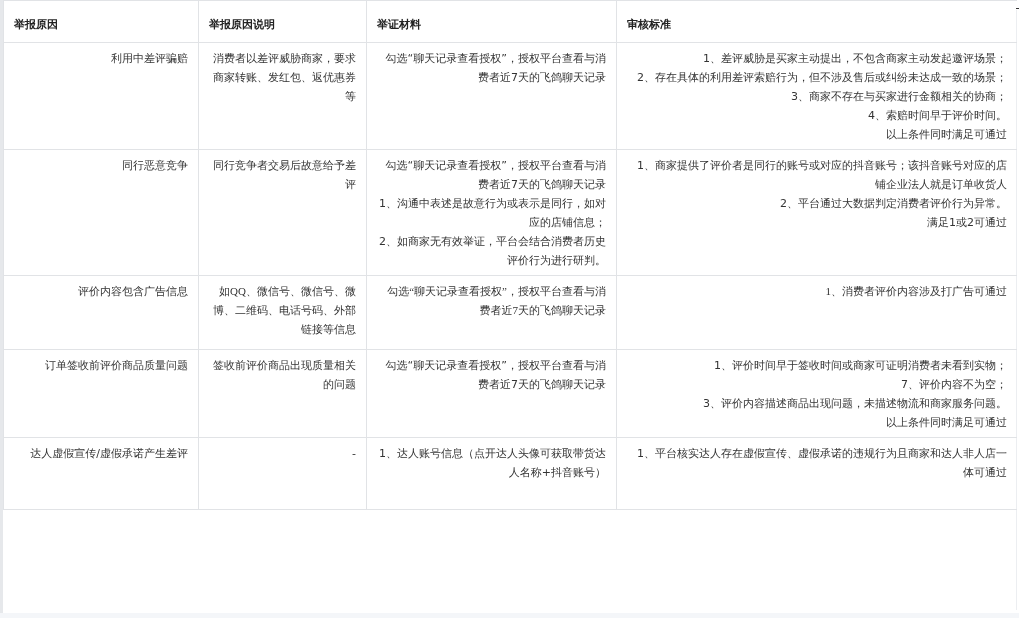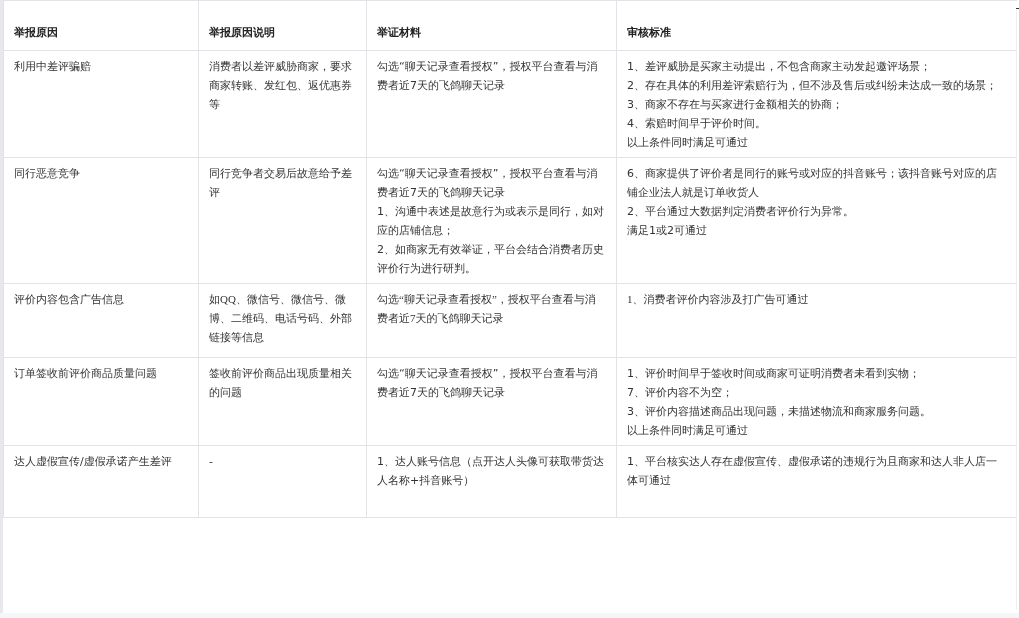--- a/index.html
+++ b/index.html
@@ -7,22 +7,22 @@
          font-family:"DejaVu Sans", "Liberation Sans", sans-serif; }
   .wrap { position:absolute; left:3px; top:0; width:1014px; height:613px; overflow:hidden; }
   .leftbar { position:absolute; left:0; top:0; width:3px; height:613px; background:#e6e8eb; }
   .rightmark { position:absolute; left:1016px; top:8px; width:3px; height:1px; background:#333; }
   .rightbar { position:absolute; left:1016px; top:10px; width:1px; height:600px; background:#eceef1; }
   .bottomstrip { position:absolute; left:0; top:613px; width:1019px; height:5px; background:#f4f6f9; }
   table { border-collapse:collapse; table-layout:fixed; width:1014px; }
   col.c1 { width:195px; } col.c2 { width:168px; } col.c3 { width:250px; } col.c4 { width:401px; }
   th, td { border:1px solid #e1e3e6; vertical-align:top; text-align:left;
            font-size:11px; line-height:19px; color:#333; padding:5px 10px 5px 10px; word-break:break-all; }
-  th { font-weight:bold; color:#222; height:22px; padding-top:22px;font-family:Liberation Serif, serif; }
-  td { padding-top:6px; }
+  th { font-weight:bold; color:#222; height:22px; padding-top:14px;font-family:Liberation Serif, serif; }
+  td { padding-top:6px;text-align:right; }
   tr.r1 td { height:95px; } tr.r2 td { height:112px; } tr.r3 td { height:62px;font-family:Liberation Serif, serif; }
   tr.r4 td { height:75px;margin-left:44px; } tr.r5 td { height:58px; } tr.r6 td { height:58px; } tr.r7 td { height:60px; }
   .line { display:block; }
 </style>
 </head>
 <body>
 
 <div class="leftbar"></div>
 <div class="rightmark"></div>
 <div class="rightbar"></div>
@@ -60,21 +60,21 @@
     </tr>
     <tr class="r2">
       <td>同行恶意竞争</td>
       <td>同行竞争者交易后故意给予差评</td>
       <td>
         <span class="line">勾选“聊天记录查看授权”，授权平台查看与消费者近7天的飞鸽聊天记录</span>
         <span class="line">1、沟通中表述是故意行为或表示是同行，如对应的店铺信息；</span>
         <span class="line">2、如商家无有效举证，平台会结合消费者历史评价行为进行研判。</span>
       </td>
       <td>
-        <span class="line">6、商家提供了评价者是同行的账号或对应的抖音账号；该抖音账号对应的店铺企业法人就是订单收货人</span>
+        <span class="line">1、商家提供了评价者是同行的账号或对应的抖音账号；该抖音账号对应的店铺企业法人就是订单收货人</span>
         <span class="line">2、平台通过大数据判定消费者评价行为异常。</span>
         <span class="line">满足1或2可通过</span>
       </td>
     </tr>
     <tr class="r3">
       <td>评价内容包含广告信息</td>
       <td>如QQ、微信号、微信号、微博、二维码、电话号码、外部链接等信息</td>
       <td>
             <span class="line">勾选“聊天记录查看授权”，授权平台查看与消费者近7天的飞鸽聊天记录</span>
           </td>

